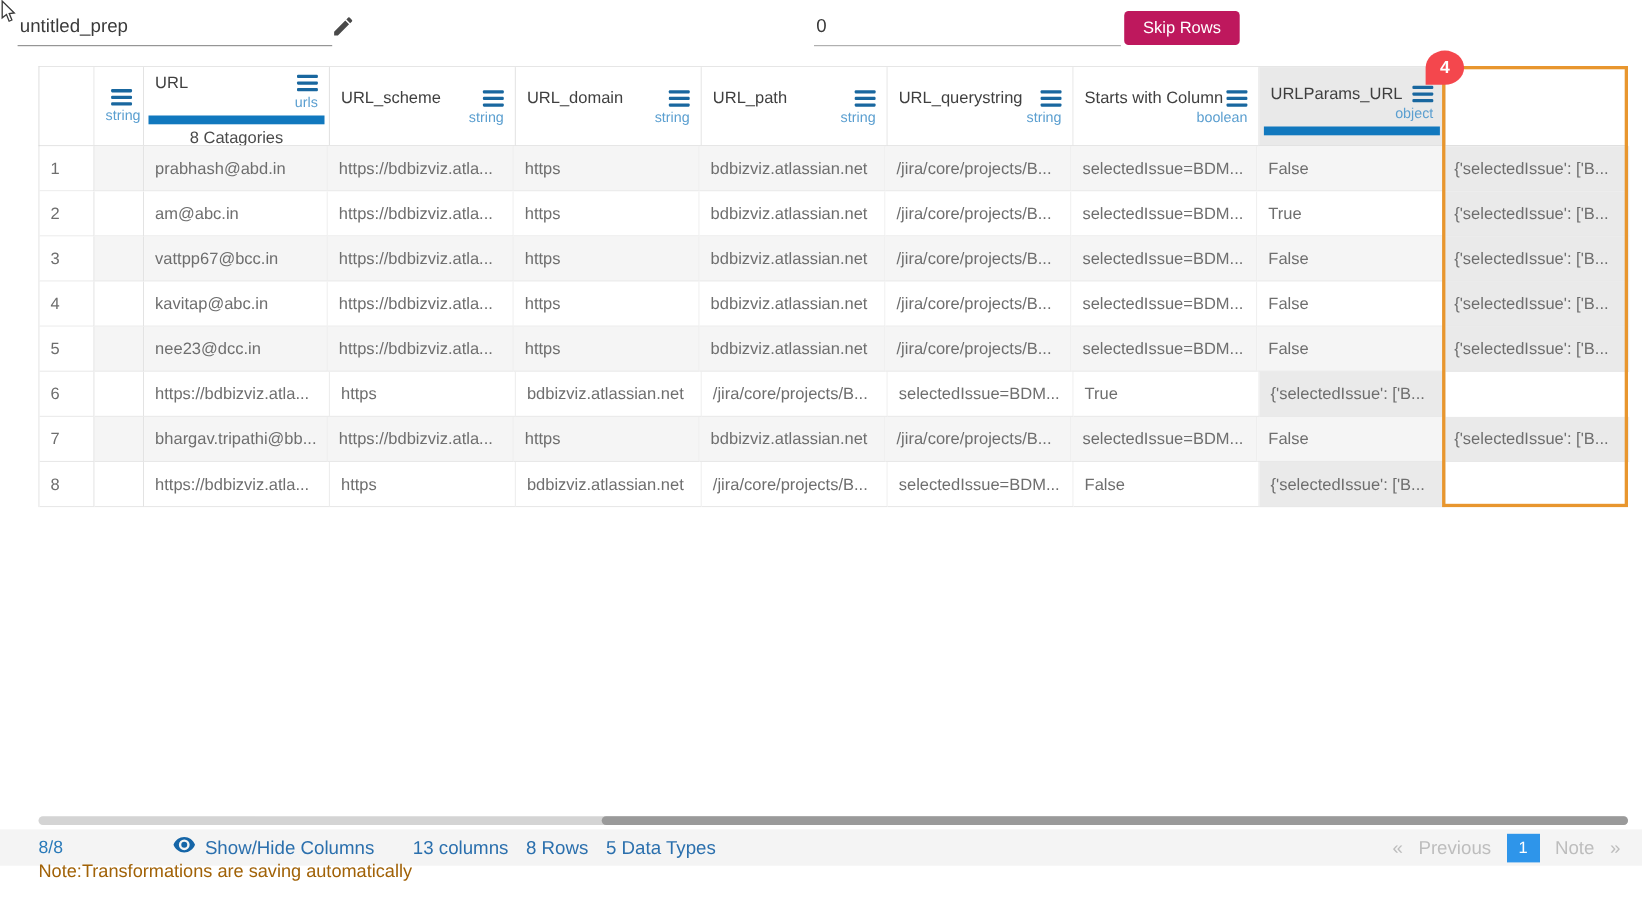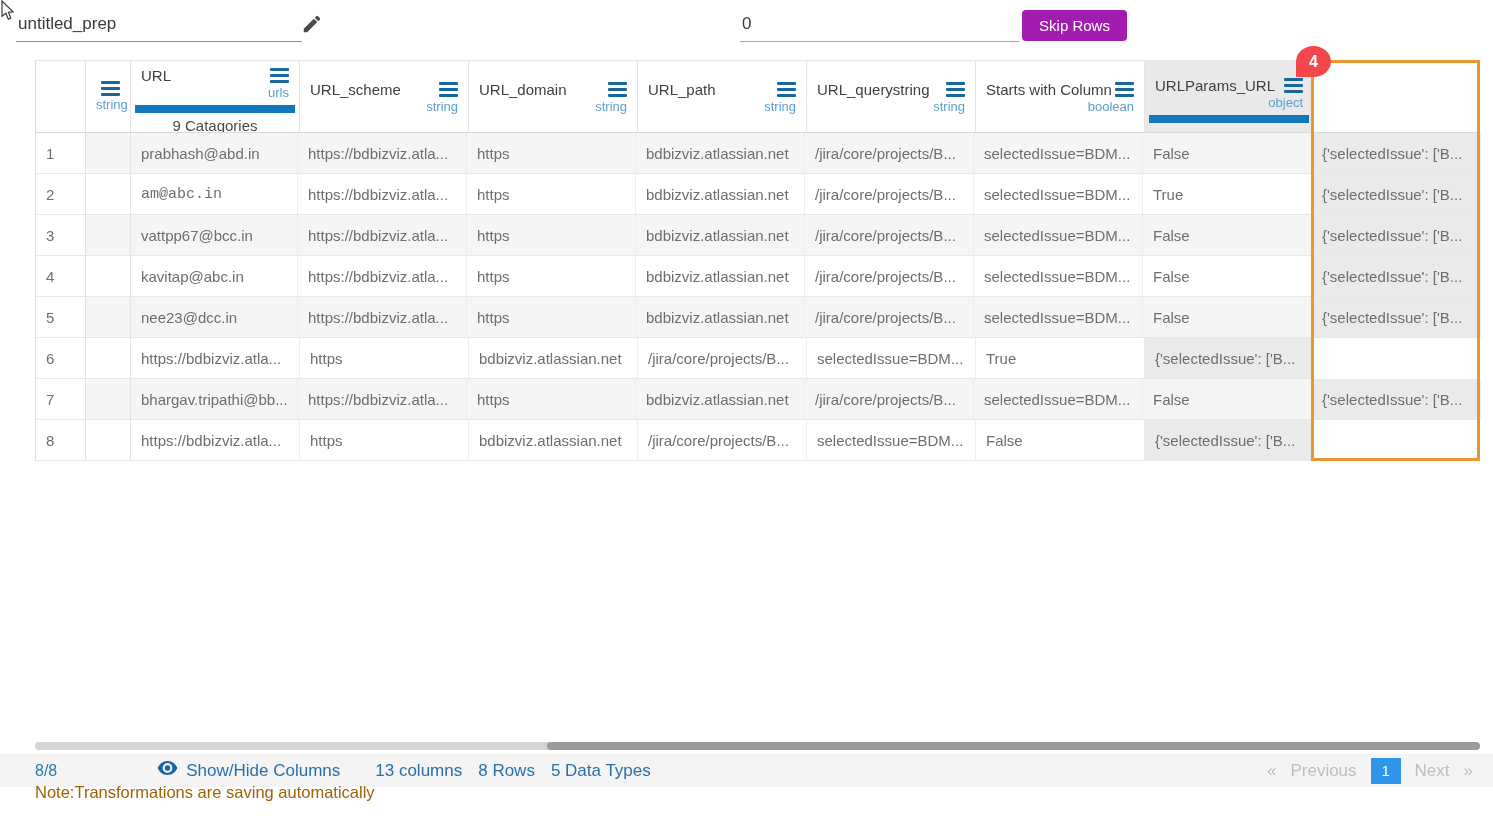--- a/index.html
+++ b/index.html
@@ -18,21 +18,21 @@
   }
   .pencil { position:absolute; left:301px; top:13px; }
   .skip-input {
     position:absolute; left:740px; top:10px; width:275px;
     border:none; border-bottom:1px solid #a8a8a8; outline:none;
     font-family:inherit; font-size:17px; color:#3a3a3a;
     padding:4px 2px 7px; background:transparent;
   }
   .skip-btn {
     position:absolute; left:1022px; top:10px; width:105px; height:31px;
-    background:#a21caf; color:#fff; border:none; border-radius:4px;
+    background:#be185d; color:#fff; border:none; border-radius:4px;
     font-family:inherit; font-size:15px; cursor:pointer;
   }
   
   .table-wrap { position:absolute; left:35px; top:60px; width:1445px; }
   .thead {
     display:flex; height:73px; box-sizing:border-box;
     border-top:1px solid #e6e6e6; border-bottom:1px solid #d9d9d9;
     border-left:1px solid #d9d9d9;
   }
   .th {
@@ -138,21 +138,21 @@
         <div class="th-top">
           <span class="th-name">URL</span>
           <span class="burger">
             <i></i>
             <i></i>
             <i></i>
           </span>
         </div>
         <div class="th-type">urls</div>
         <div class="th-bar"></div>
-        <div class="th-cat">9 Catagories</div>
+        <div class="th-cat">8 Catagories</div>
       </div>
       <div class="th" style="width: 169px;">
         <div class="th-top">
           <span class="th-name">URL_scheme</span>
           <span class="burger">
             <i></i>
             <i></i>
             <i></i>
           </span>
         </div>
@@ -224,21 +224,21 @@
         <div class="td" style="width: 169px;">https</div>
         <div class="td" style="width: 169px;">bdbizviz.atlassian.net</div>
         <div class="td" style="width: 169px;">/jira/core/projects/B...</div>
         <div class="td" style="width: 169px;">selectedIssue=BDM...</div>
         <div class="td" style="width: 169px;">False</div>
         <div class="td hl" style="width: 169px;">{'selectedIssue': ['B...</div>
       </div>
       <div class="tr">
         <div class="td rownum" style="width: 50px;">2</div>
         <div class="td col0" style="width: 45px;"></div>
-        <div class="td" style="width: 167px; font-family: Liberation Mono, monospace;">am@abc.in</div>
+        <div class="td" style="width: 167px;">am@abc.in</div>
         <div class="td" style="width: 169px;">https://bdbizviz.atla...</div>
         <div class="td" style="width: 169px;">https</div>
         <div class="td" style="width: 169px;">bdbizviz.atlassian.net</div>
         <div class="td" style="width: 169px;">/jira/core/projects/B...</div>
         <div class="td" style="width: 169px;">selectedIssue=BDM...</div>
         <div class="td" style="width: 169px;">True</div>
         <div class="td hl" style="width: 169px;">{'selectedIssue': ['B...</div>
       </div>
       <div class="tr odd">
         <div class="td rownum" style="width: 50px;">3</div>
@@ -331,18 +331,18 @@
   </span>
   <span class="f-stats">
     <span>13 columns</span>
     <span>8 Rows</span>
     <span>5 Data Types</span>
   </span>
   <span class="pagination">
     <span class="pg">«</span>
     <span class="pg">Previous</span>
     <span class="pg-page">1</span>
-    <span class="pg">Next</span>
+    <span class="pg">Note</span>
     <span class="pg">»</span>
   </span>
 </div>
 
 <div class="note">Note:Transformations are saving automatically</div>
 
 </body></html>

